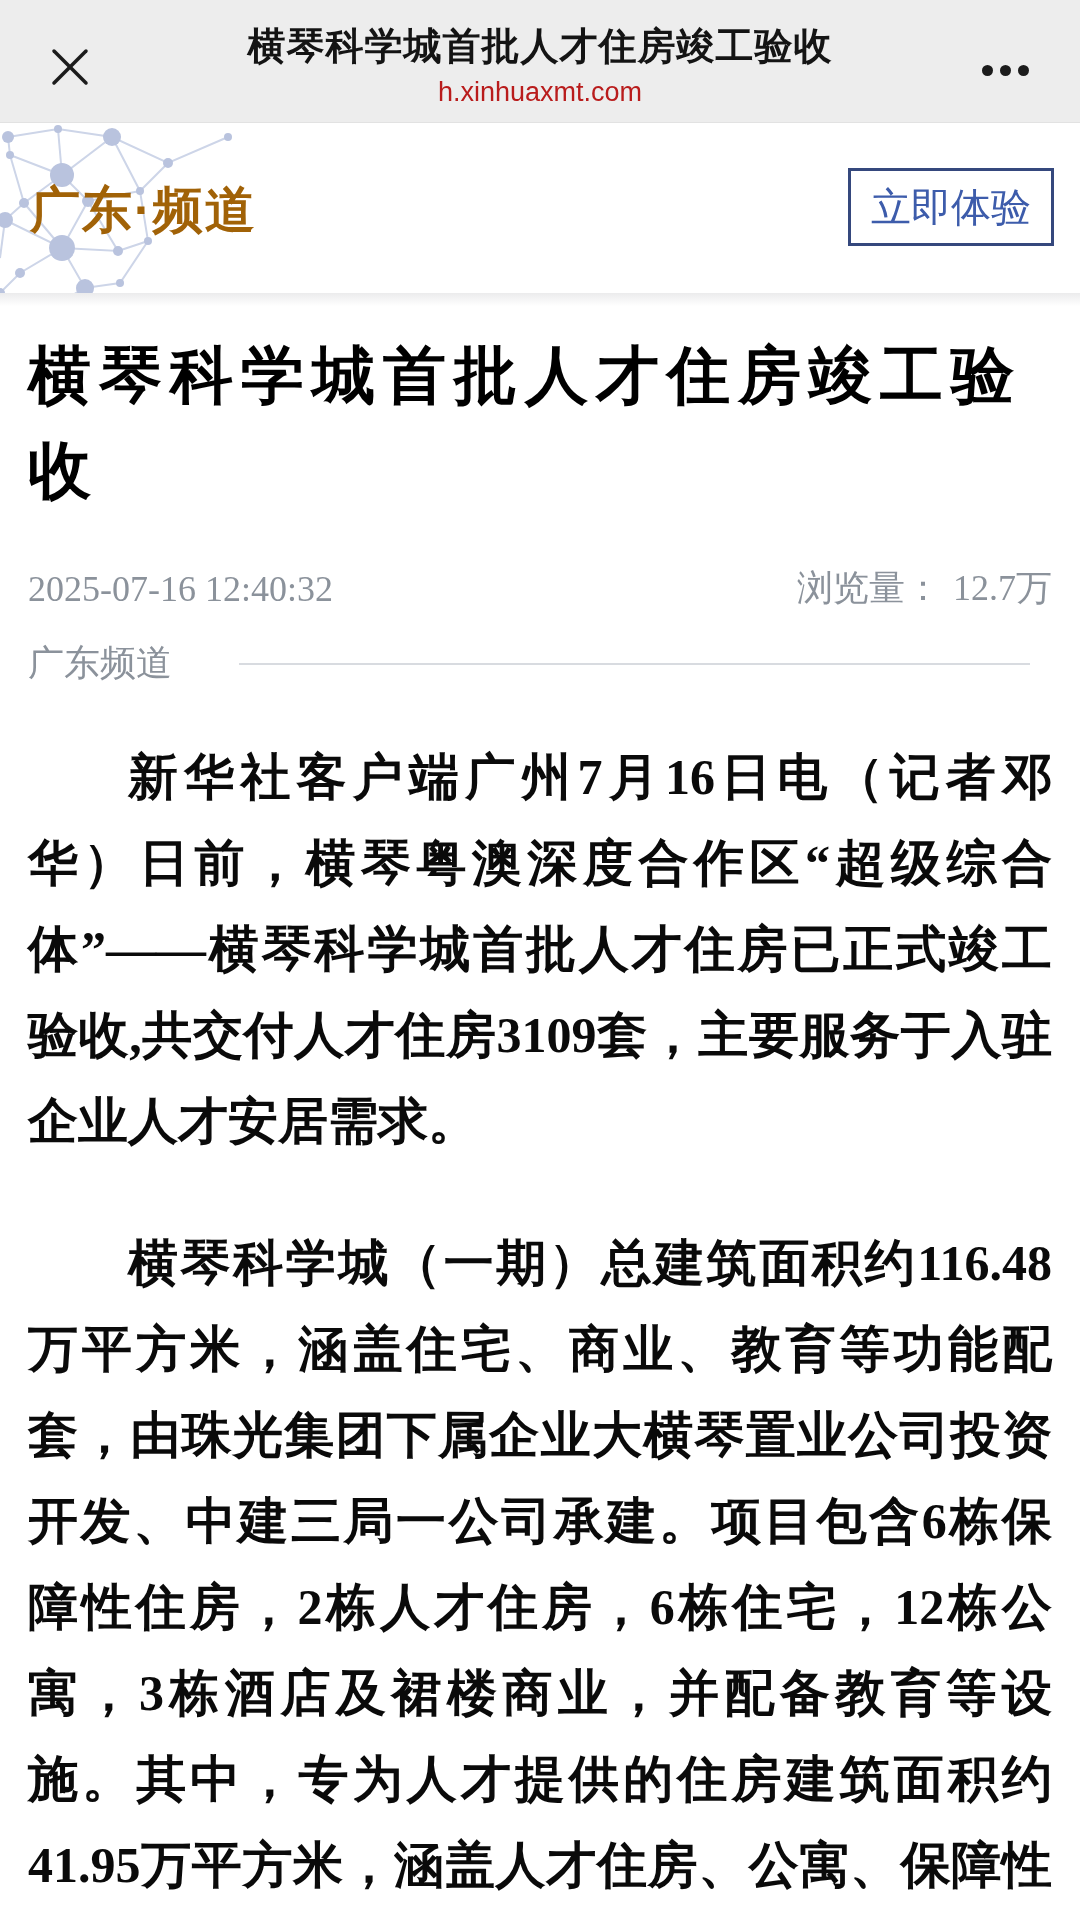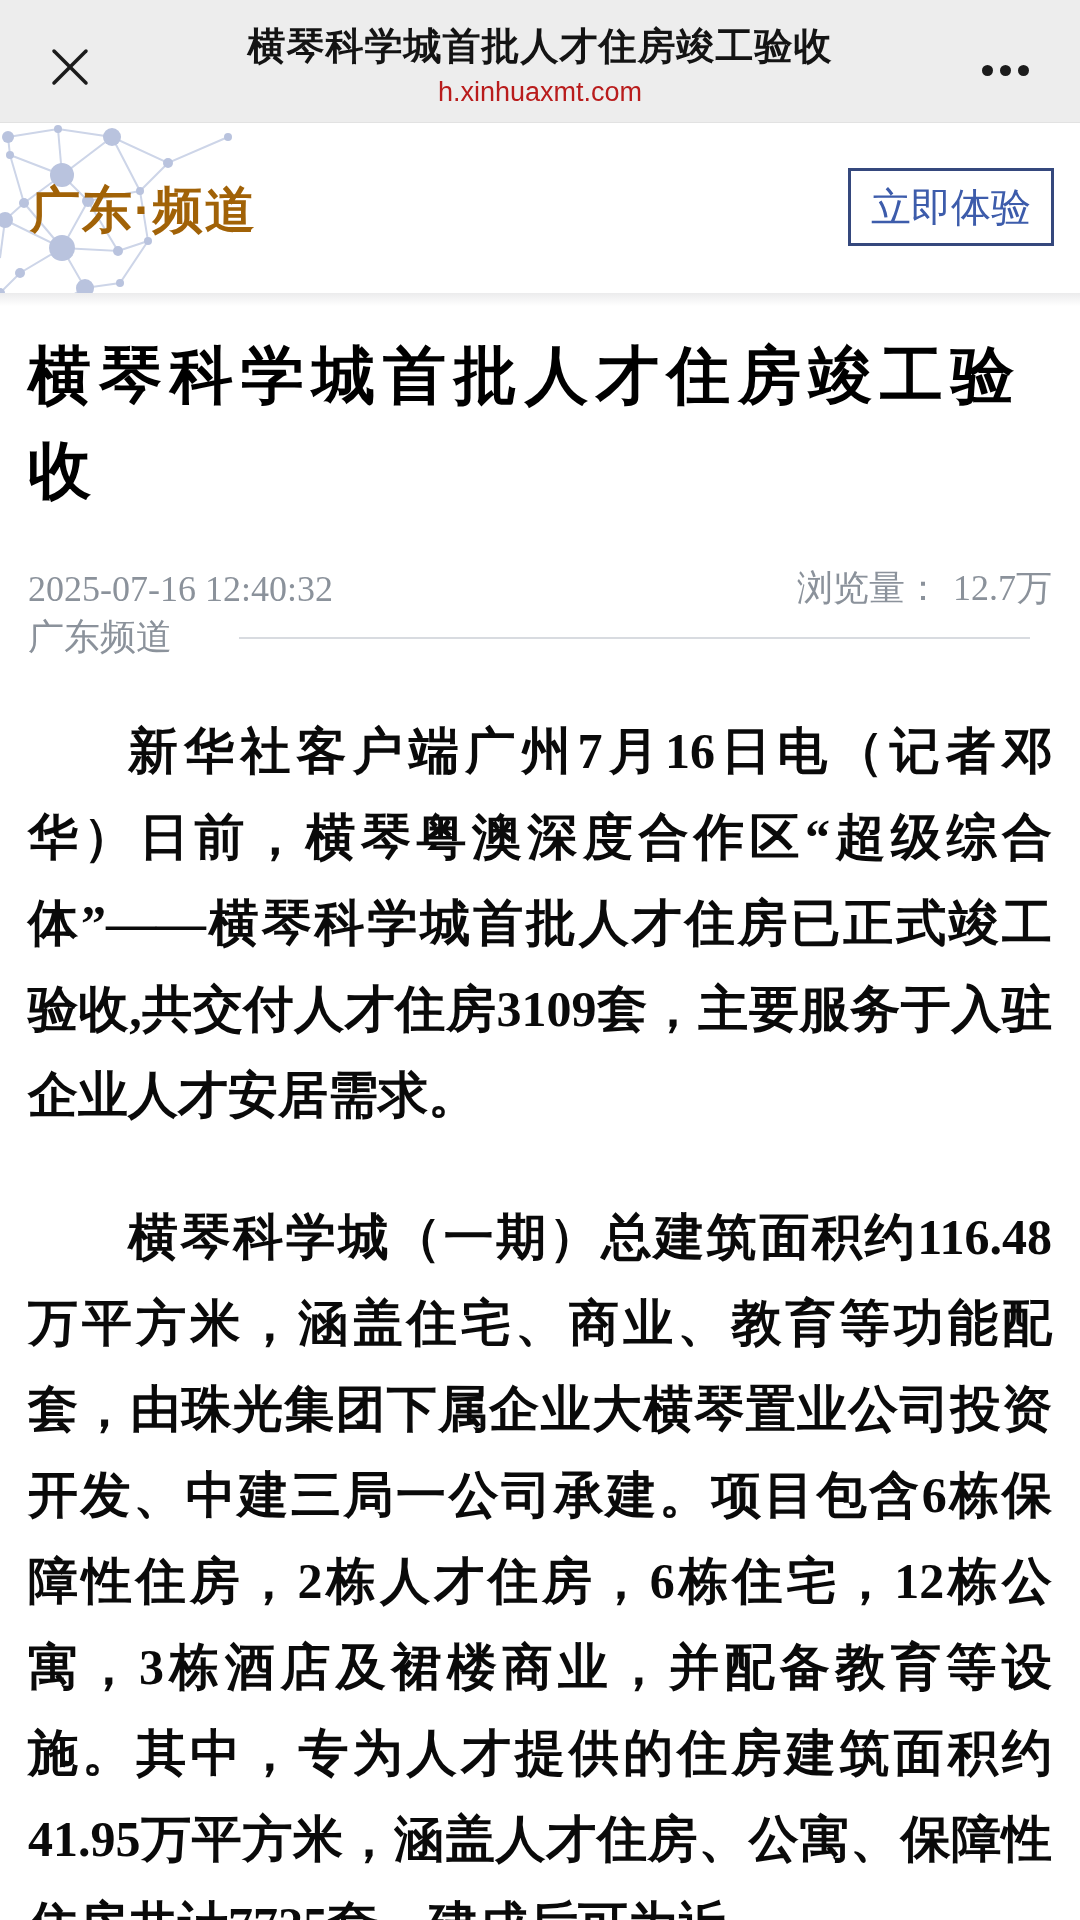--- a/index.html
+++ b/index.html
@@ -75,21 +75,21 @@
     margin-top:22px;
     font-size:63px; font-weight:700; color:#000000;
     line-height:95px; letter-spacing:8px;
   }
   .meta {
     margin-top:46px;
     font-family:"Liberation Serif","DejaVu Serif",serif;
     font-size:36px; color:#8b929b;
   }
   .meta-row { display:flex; align-items:center; justify-content:space-between;gap:39px; }
-  .meta-row + .meta-row { }
+  .meta-row + .meta-row { margin-top:26px; }
   .meta-left { white-space:nowrap; }
   .meta-right { white-space:nowrap; display:flex; align-items:center; gap:12px; }
   .meta-line { flex:1; border-top:2px solid #d8dbe0; margin:0 22px 0 28px; height:0; }
 
   .body-text {
     margin-top:46px;
     font-family:"Liberation Serif","DejaVu Serif",serif;
     font-size:50px; line-height:86px; color:#0a0a0a;
     text-align:justify;
   }

